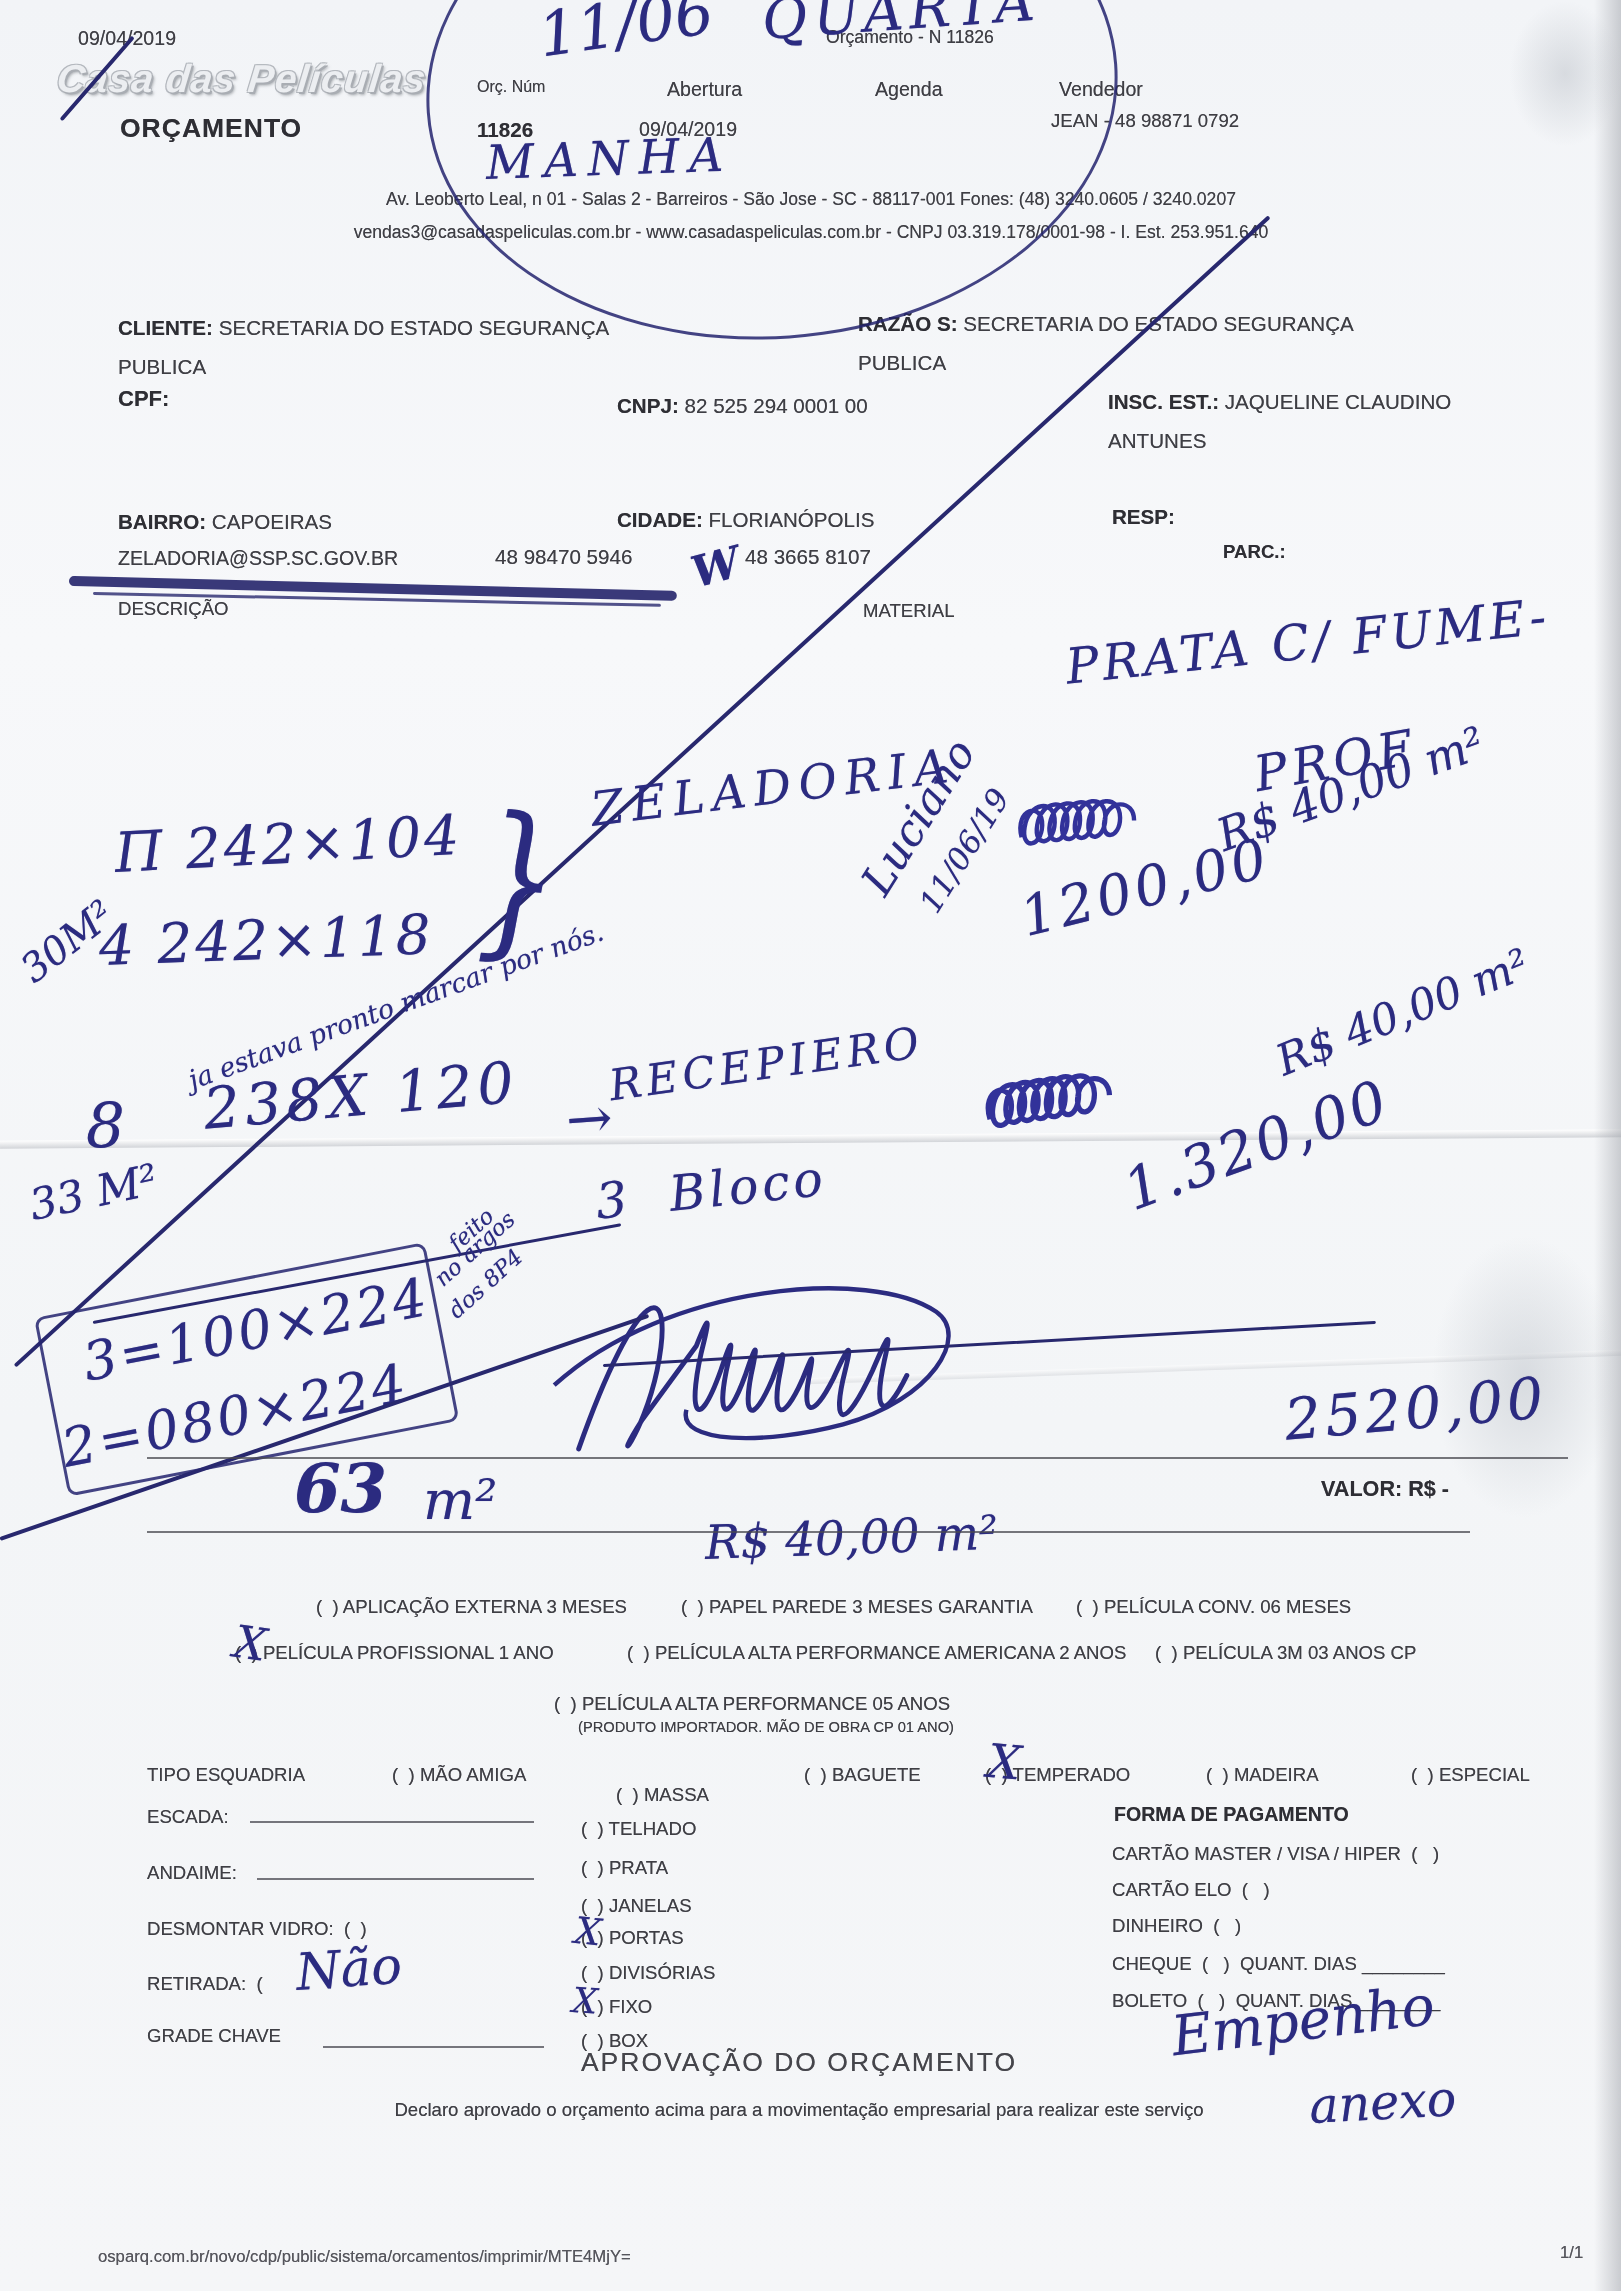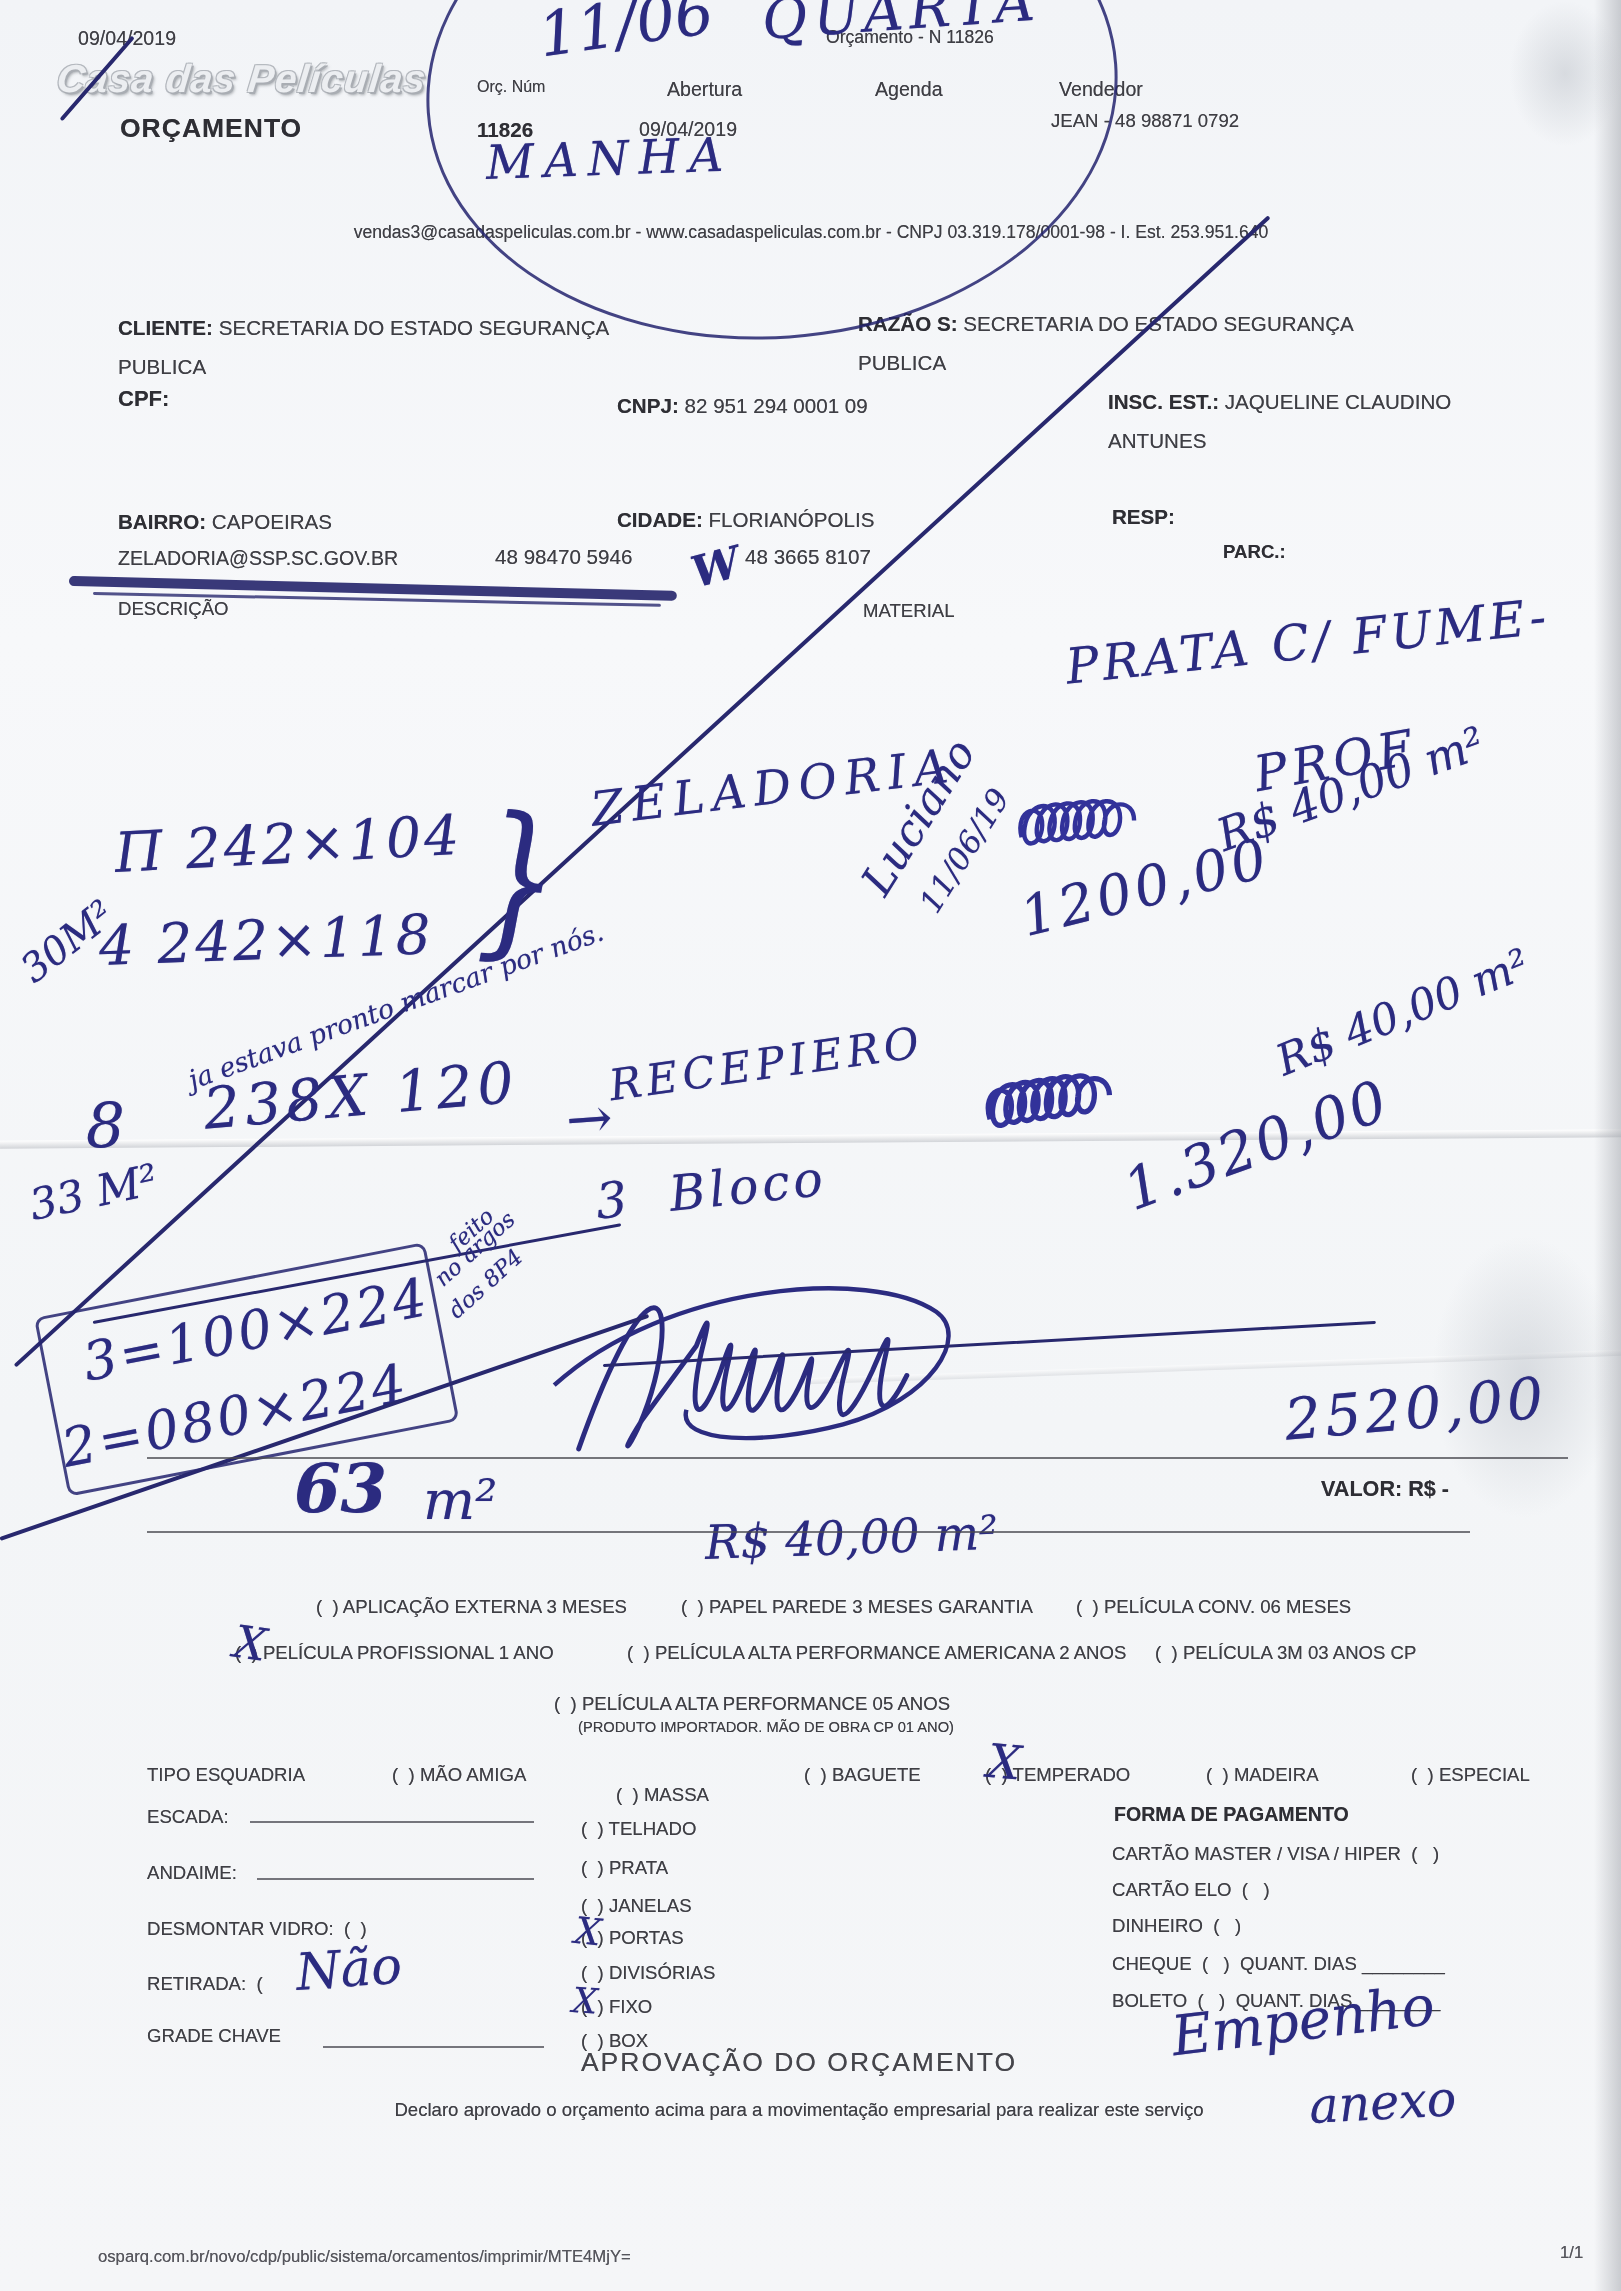--- a/index.html
+++ b/index.html
@@ -37,28 +37,29 @@
   <span class="p" style="left:826px;top:27.4px;font-size:17.6px;">Orçamento - N 11826</span>
 
   <span class="p" style="left:477px;top:78px;font-size:16px;">Orç. Núm</span>
   <span class="p pb" style="left:477px;top:118px;font-size:20.6px;">11826</span>
   <span class="p" style="left:667px;top:78px;font-size:19.6px;">Abertura</span>
   <span class="p" style="left:639px;top:118px;font-size:19.6px;">09/04/2019</span>
   <span class="p" style="left:867px;top:78px;font-size:19.6px;margin-left:8px;">Agenda</span>
   <span class="p" style="left:1059px;top:78px;font-size:19.6px;">Vendedor</span>
   <span class="p" style="left:1051px;top:110px;font-size:18.6px;">JEAN - 48 98871 0792</span>
 
+  <span class="p" style="left:811px;top:189px;font-size:17.6px;transform:translateX(-50%);">Av. Leoberto Leal, n 01 - Salas 2 - Barreiros - São Jose - SC - 88117-001 Fones: (48) 3240.0605 / 3240.0207</span>
   <span class="p" style="left:811px;top:222px;font-size:17.6px;transform:translateX(-50%);">vendas3@casadaspeliculas.com.br - www.casadaspeliculas.com.br - CNPJ 03.319.178/0001-98 - I. Est. 253.951.640</span>
 
   <span class="p" style="left:118px;top:316px;font-size:20.6px;"><b class="pb">CLIENTE: </b><span>SECRETARIA DO ESTADO SEGURANÇA</span></span>
   <span class="p" style="left:118px;top:355px;font-size:20.6px;">PUBLICA</span>
   <span class="p" style="left:858px;top:312px;font-size:20.6px;"><b class="pb">RAZÃO S: </b><span>SECRETARIA DO ESTADO SEGURANÇA</span></span>
   <span class="p" style="left:858px;top:351px;font-size:20.6px;">PUBLICA</span>
   <span class="p pb" style="left:118px;top:386px;font-size:22px;">CPF:</span>
-  <span class="p" style="left:617px;top:394px;font-size:20.6px;"><b class="pb">CNPJ: </b><span>82 951 294 0001 09</span></span>
+  <span class="p" style="left:617px;top:394px;font-size:20.6px;"><b class="pb">CNPJ: </b><span>82 525 294 0001 00</span></span>
   <span class="p" style="left:1108px;top:390px;font-size:20.6px;"><b class="pb">INSC. EST.: </b><span>JAQUELINE CLAUDINO</span></span>
   <span class="p" style="left:1108px;top:429px;font-size:20.6px;">ANTUNES</span>
   <span class="p" style="left:118px;top:510px;font-size:20.6px;"><b class="pb">BAIRRO: </b><span>CAPOEIRAS</span></span>
   <span class="p" style="left:617px;top:508px;font-size:20.6px;"><b class="pb">CIDADE: </b><span>FLORIANÓPOLIS</span></span>
   <span class="p pb" style="left:1112px;top:505px;font-size:20.6px;">RESP:</span>
   <span class="p" style="left:118px;top:547px;font-size:19.6px;">ZELADORIA@SSP.SC.GOV.BR</span>
   <span class="p" style="left:495px;top:545px;font-size:20.6px;">48 98470 5946</span>
   <span class="p" style="left:745px;top:545px;font-size:20.6px;">48 3665 8107</span>
   <span class="p pb" style="left:1223px;top:541px;font-size:18.6px;">PARC.:</span>
 

